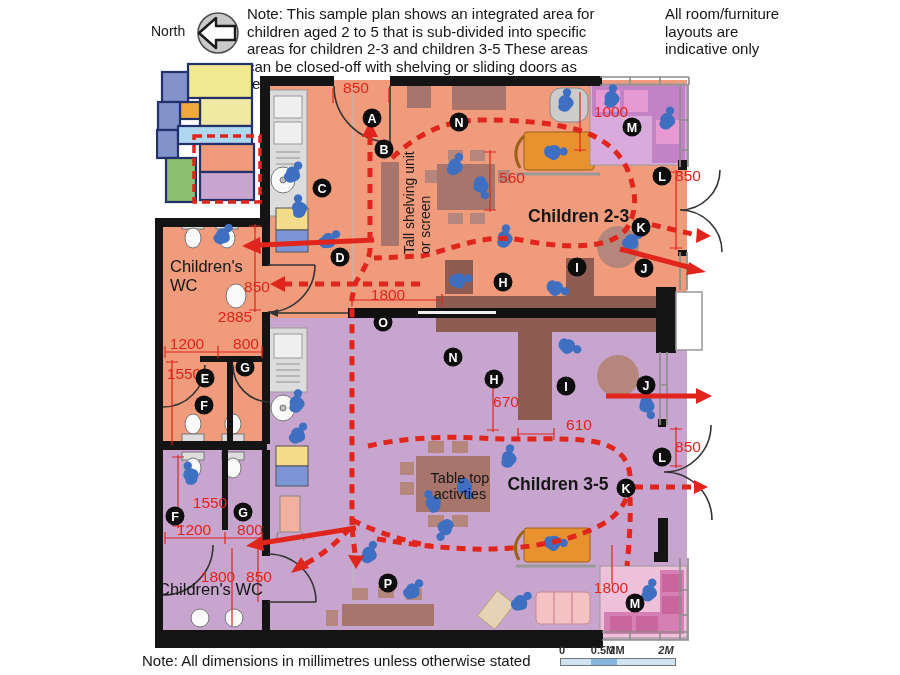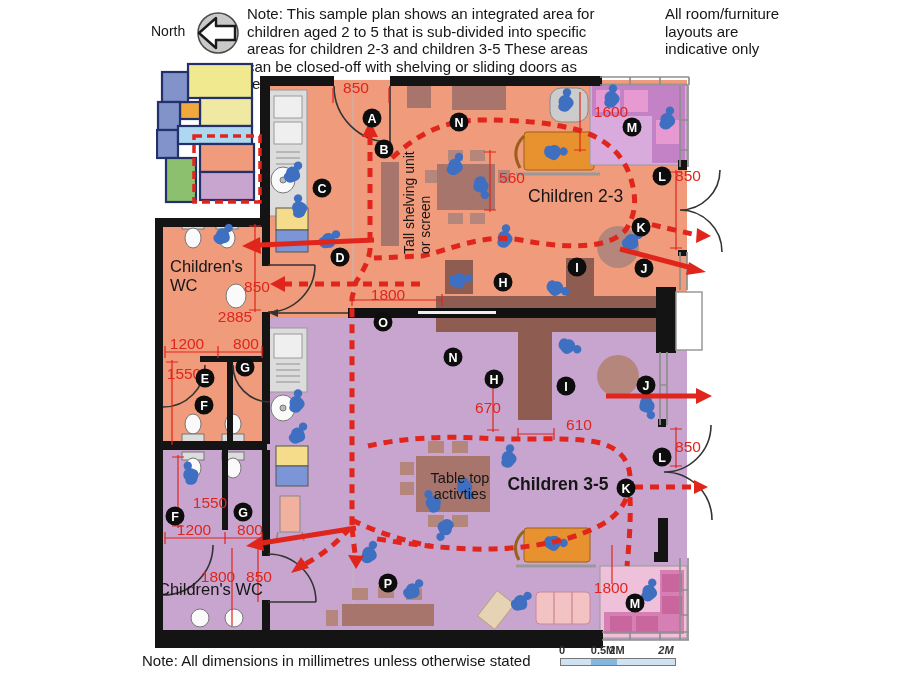--- a/index.html
+++ b/index.html
@@ -10,21 +10,21 @@
   .minimap{position:absolute;left:156px;top:62px;z-index:6;}
   .compass{position:absolute;left:196px;top:11px;z-index:6;}
   .layer{position:absolute;left:0;top:0;width:900px;height:675px;pointer-events:none;}
   .marker{position:absolute;width:19px;height:19px;border-radius:50%;background:var(--c-marker,#0d0d0d);
     color:#fff;font-weight:bold;font-size:12.5px;display:flex;align-items:center;justify-content:center;
     transform:translate(-50%,-50%);z-index:30;}
   .dim{position:absolute;color:var(--c-red,#e0251c);font-size:15.5px;transform:translate(-50%,-50%);
     white-space:nowrap;z-index:25;}
   .zlabel{position:absolute;color:#161616;z-index:20;}
   .zl-wc-top{left:170px;top:257px;width:86px;font-size:16.5px;line-height:18.5px;}
-  .zl-23{left:528px;top:186px;font-size:17.5px;font-weight:normal;white-space:nowrap;}
+  .zl-23{left:528px;top:206px;font-size:17.5px;font-weight:bold;white-space:nowrap;}
   .zl-shelf{left:417px;top:197px;width:114px;font-size:14px;line-height:15.5px;
     transform:translate(-50%,-50%) rotate(-90deg);text-align:left;}
   .zl-35{left:558px;top:484px;font-size:17.5px;font-weight:bold;white-space:nowrap;
     transform:translate(-50%,-50%);}
   .zl-table{left:460px;top:486px;width:86px;font-size:14.5px;line-height:15.5px;text-align:center;
     transform:translate(-50%,-50%);}
   .zl-wc-bottom{left:158px;top:580px;font-size:16.5px;white-space:nowrap;}
   .scalebar{position:absolute;left:556px;top:644px;width:126px;height:26px;z-index:20;}
   .scalebar .lbl{position:absolute;top:0;font-size:11px;font-weight:bold;color:#333;transform:translateX(-50%);}
   .scalebar .bar{position:absolute;left:4px;top:14px;width:114px;height:6px;border:1px solid #777;display:flex;}
@@ -345,30 +345,30 @@
     <div class="zlabel zl-wc-top">Children's WC</div>
     <div class="zlabel zl-23">Children 2-3</div>
     <div class="zlabel zl-shelf">Tall shelving unit or screen</div>
     <div class="zlabel zl-35">Children 3-5</div>
     <div class="zlabel zl-table">Table top activties</div>
     <div class="zlabel zl-wc-bottom">Children's WC</div>
   </div>
 
   <div class="layer">
       <div class="dim" style="left: 356px; top: 88px;">850</div>
-      <div class="dim" style="left: 611px; top: 112px;">1600</div>
+      <div class="dim" style="left: 611px; top: 112px;">1000</div>
       <div class="dim" style="left: 512px; top: 178px;">560</div>
       <div class="dim" style="left: 688px; top: 176px;">850</div>
       <div class="dim" style="left: 257px; top: 287px;">850</div>
       <div class="dim" style="left: 235px; top: 317px;">2885</div>
       <div class="dim" style="left: 187px; top: 344px;">1200</div>
       <div class="dim" style="left: 246px; top: 344px;">800</div>
       <div class="dim" style="left: 184px; top: 374px;">1550</div>
       <div class="dim" style="left: 388px; top: 295px;">1800</div>
-      <div class="dim" style="left: 488px; top: 402px; margin-top: 6px;">670</div>
+      <div class="dim" style="left: 506px; top: 402px;">670</div>
       <div class="dim" style="left: 537px; top: 425px; margin-left: 42px;">610</div>
       <div class="dim" style="left: 688px; top: 447px;">850</div>
       <div class="dim" style="left: 210px; top: 503px;">1550</div>
       <div class="dim" style="left: 194px; top: 530px;">1200</div>
       <div class="dim" style="left: 250px; top: 530px;">800</div>
       <div class="dim" style="left: 218px; top: 577px;">1800</div>
       <div class="dim" style="left: 259px; top: 577px;">850</div>
       <div class="dim" style="left: 611px; top: 588px;">1800</div>
     </div>
   <div class="layer">

